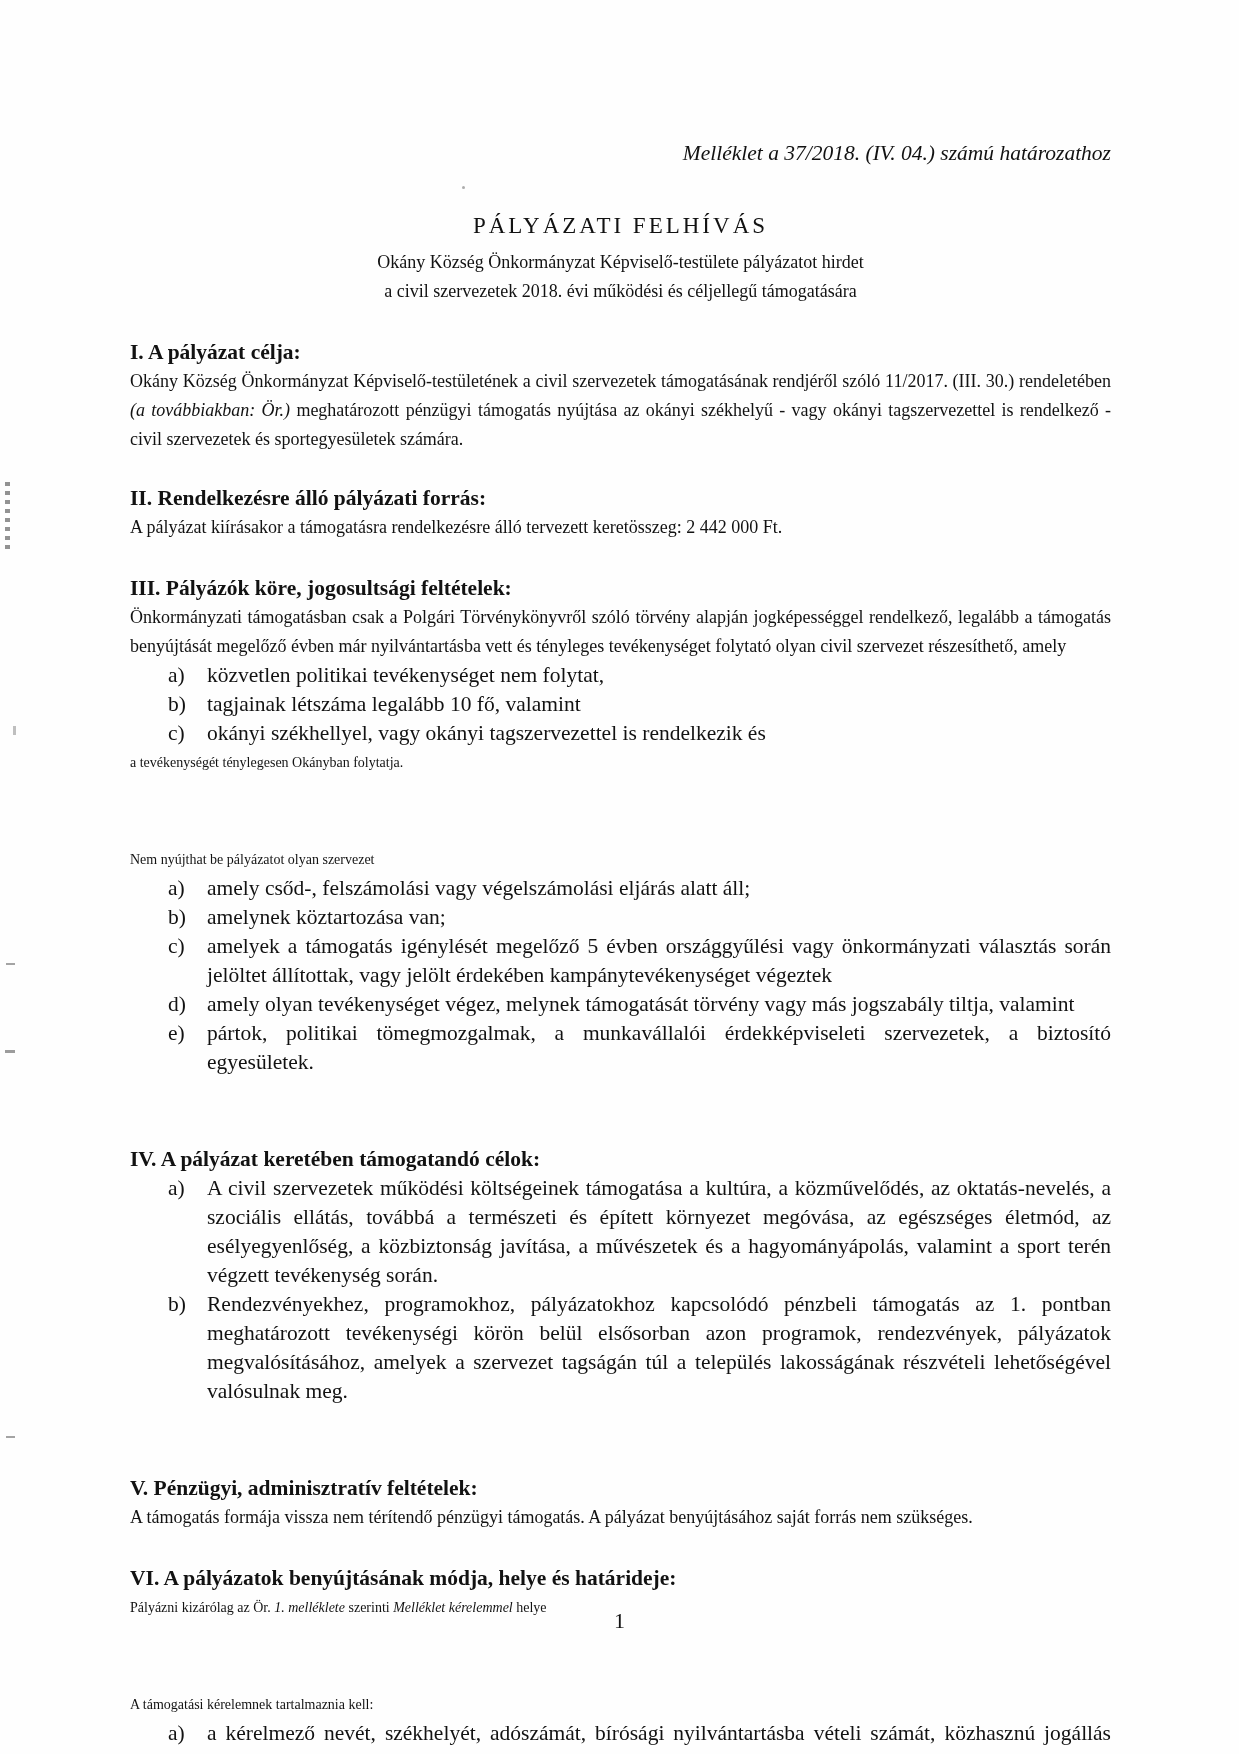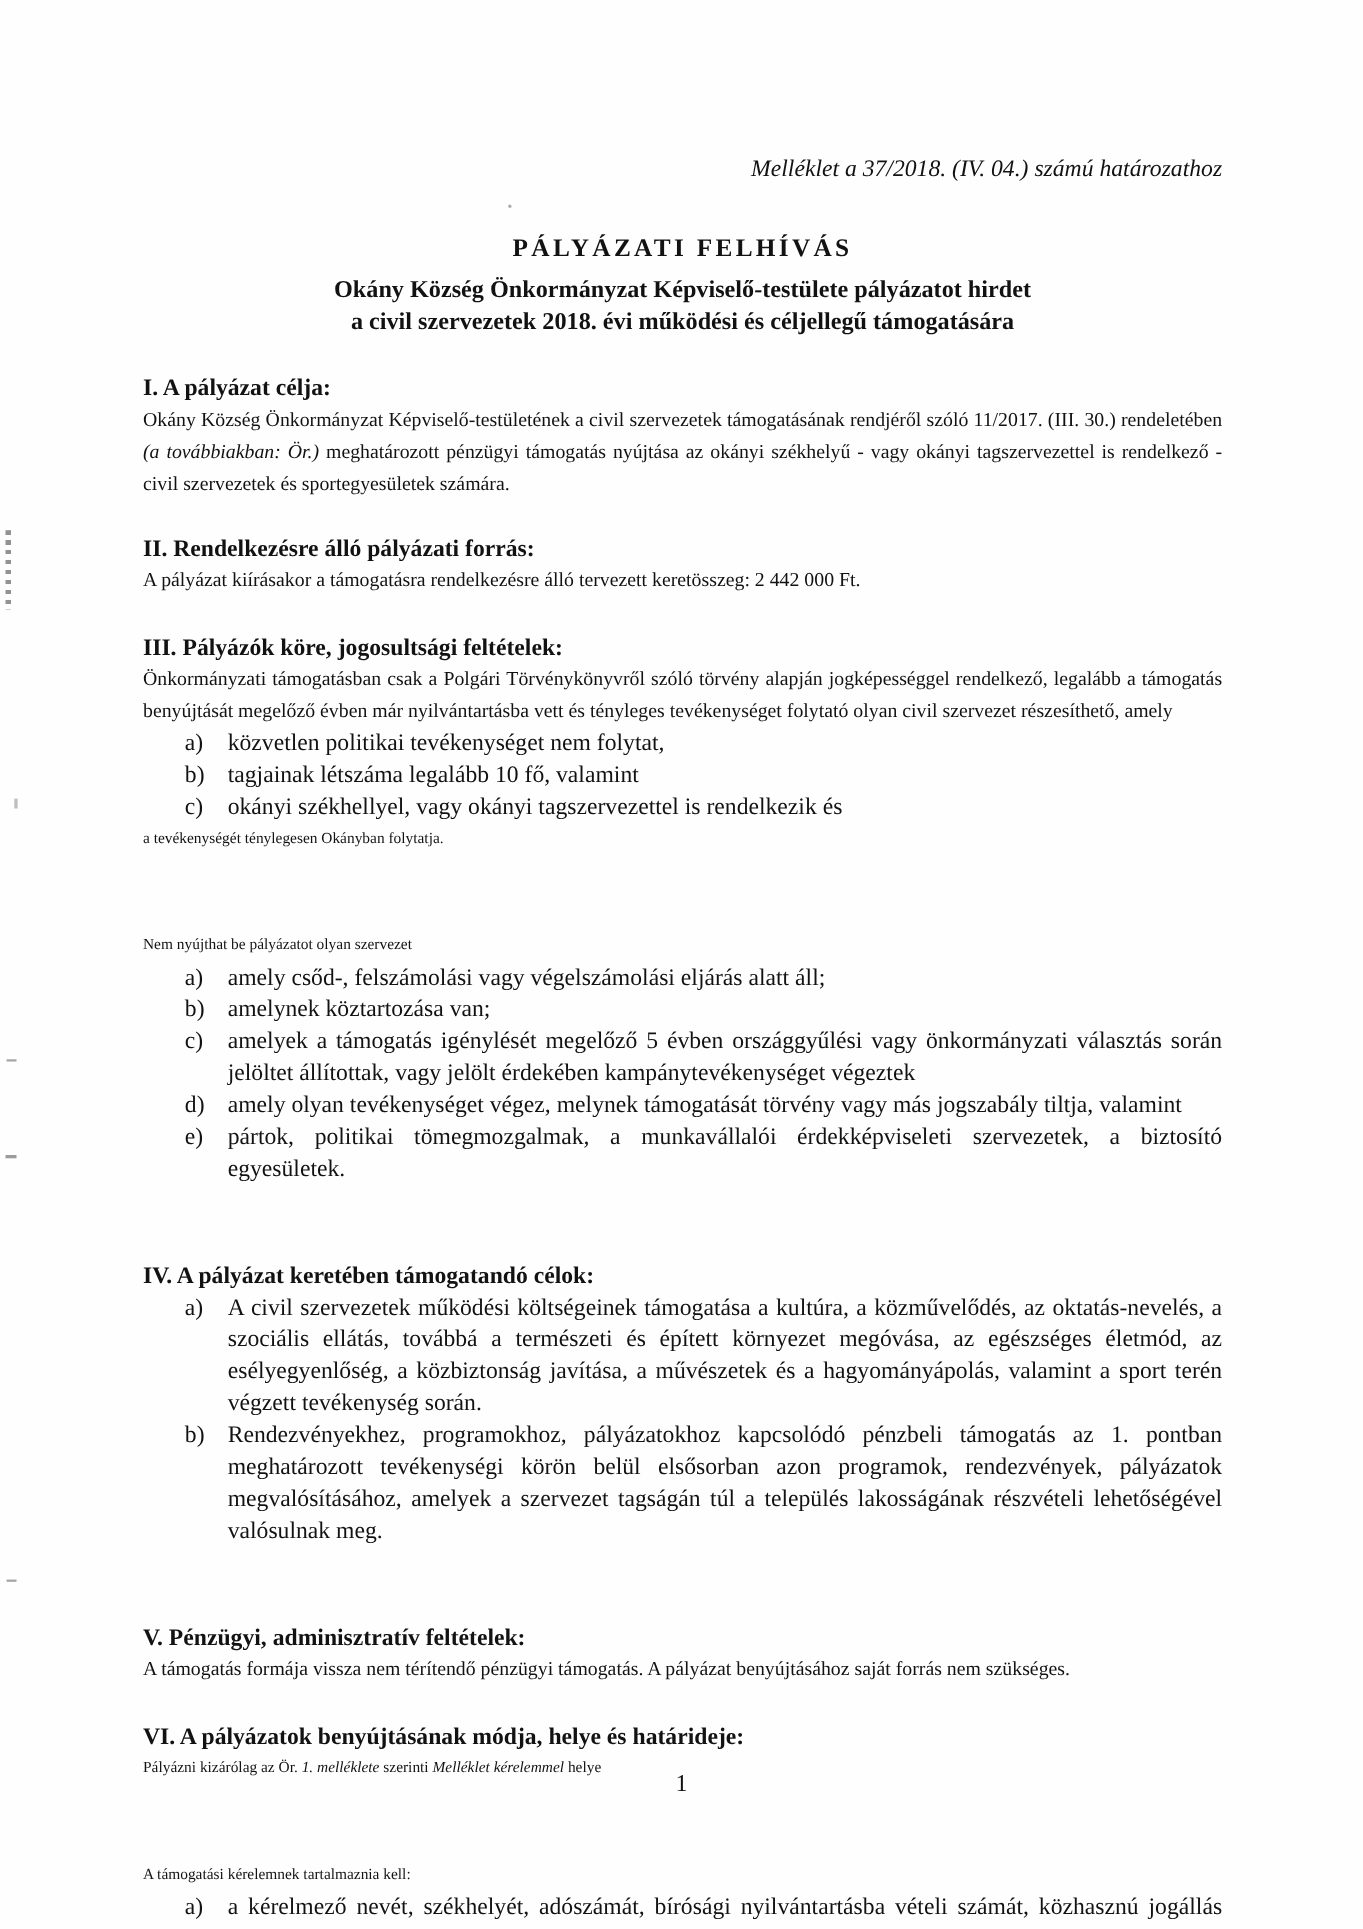--- a/index.html
+++ b/index.html
@@ -18,28 +18,28 @@
     left:130px; top:140px;
     width:981px;
   }
   .annex-note {
     text-align:right;
     font-style:italic;
     font-size:21.5px;
     line-height:27px;
     margin-bottom:24px;
   }
-  .title-block { text-align:center; font-weight:bold;margin-top:44px; }
+  .title-block { text-align:center; font-weight:normal;margin-top:44px; }
   .doc-title {
     font-size:23px;
     letter-spacing:3px;
     line-height:30px;
     margin-bottom:7px;
   }
-  .doc-subtitle { font-size:22px; line-height:29px; }
+  .doc-subtitle { font-size:18px; line-height:29px; }
   .sec { margin-top:32px; }
   .sec-tight { margin-top:30px; }
   .sec-wide { margin-top:68px; }
   .sec-heading { font-weight:bold; font-size:21.5px; line-height:29px; }
   .body-text {
     font-size:18px;
     line-height:29px;
     text-align:justify;
   }
   .intro-line { font-size:14px; line-height:29px; }

